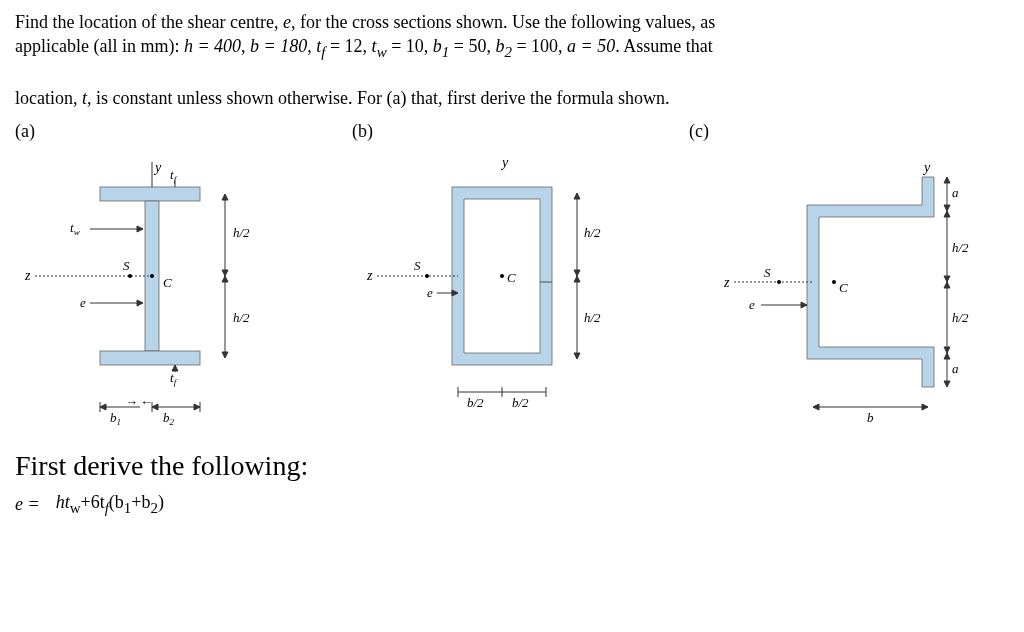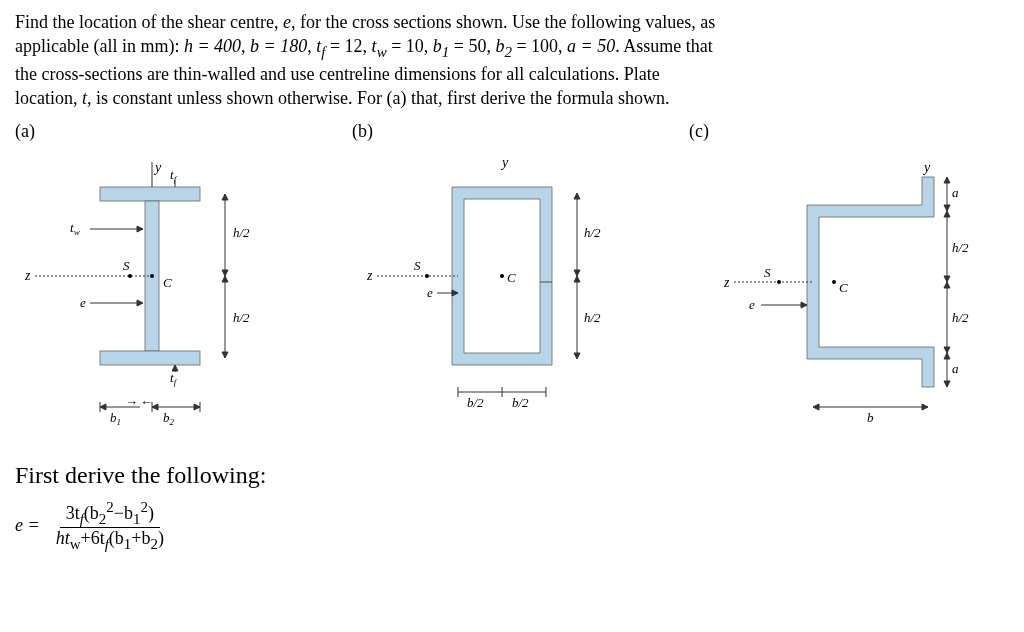--- a/index.html
+++ b/index.html
@@ -27,22 +27,22 @@
     .fig-label {
       font-size: 18px;
       margin-bottom: 5px;
     }
     .diagram {
       width: 280px;
       height: 300px;
       position: relative;
     }
     .derive-text {
-      font-size: 24px;
-      margin-top: 15px;
+      font-size: 28px;
+      margin-top: 3px;
     }
     .formula {
       font-size: 18px;
       margin-top: 10px;
       display: flex;
       align-items: center;
     }
     .fraction {
       display: inline-flex;
       flex-direction: column;
@@ -62,21 +62,21 @@
     .dim-text { font-size: 13px; font-family: Georgia, serif; font-style: italic; fill: #000; }
     .axis-text { font-size: 14px; font-family: Georgia, serif; font-style: italic; fill: #000; }
     .dim-arrow { stroke: #333; stroke-width: 1; fill: #333; }
   </style>
 </head>
 <body>
 
 <div class="problem-text">
   <span>Find the location of the shear centre, </span><span class="italic">e</span><span>, for the cross sections shown. Use the following values, as</span><br>
   <span>applicable (all in mm): </span><span class="italic">h = 400</span>, <span class="italic">b = 180</span>, <span class="italic">t<sub>f</sub></span><span> = 12</span>, <span class="italic">t<sub>w</sub></span><span> = 10</span>, <span class="italic">b<sub>1</sub></span><span> = 50</span>, <span class="italic">b<sub>2</sub></span><span> = 100</span>, <span class="italic">a = 50</span><span>. Assume that</span><br>
-  <span>the cross-sections are thin-walled and use centreline dimensions for all calculations. Plate</span><br>
+  <br>
   <span>location, </span><span class="italic">t</span><span>, is constant unless shown otherwise. For (a) that, first derive the formula shown.</span>
 </div>
 
 <div class="figures-container">
 
   <div class="figure-col">
     <div class="fig-label">(a)</div>
     <div class="diagram">
       <svg width="280" height="300" viewBox="0 0 280 300">
 
@@ -131,23 +131,20 @@
         <polygon class="dim-arrow" points="185,260 179,257 179,263"></polygon>
         <text class="dim-text" x="148" y="275"><tspan>b</tspan><tspan font-size="9" dy="3">2</tspan></text>
         <text class="dim-text" x="110" y="258">→</text>
         <text class="dim-text" x="125" y="258">←</text>
       </svg>
     </div>
     <div class="derive-text">First derive the following:</div>
     <div class="formula">
       <span class="italic" style="margin-right:6px;">e =</span>
       <span class="fraction">
-        <span class="frac-num">
-          <span>3t</span><sub class="italic">f</sub><span>(b</span><sub>2</sub><sup>2</sup><span>−b</span><sub>1</sub><sup>2</sup><span>)</span>
-        </span>
         <span class="frac-den">
           <span class="italic">ht</span><sub>w</sub><span>+6t</span><sub class="italic">f</sub><span>(b</span><sub>1</sub><span>+b</span><sub>2</sub><span>)</span>
         </span>
       </span>
     </div>
   </div>
 
   <div class="figure-col">
     <div class="fig-label">(b)</div>
     <div class="diagram">

